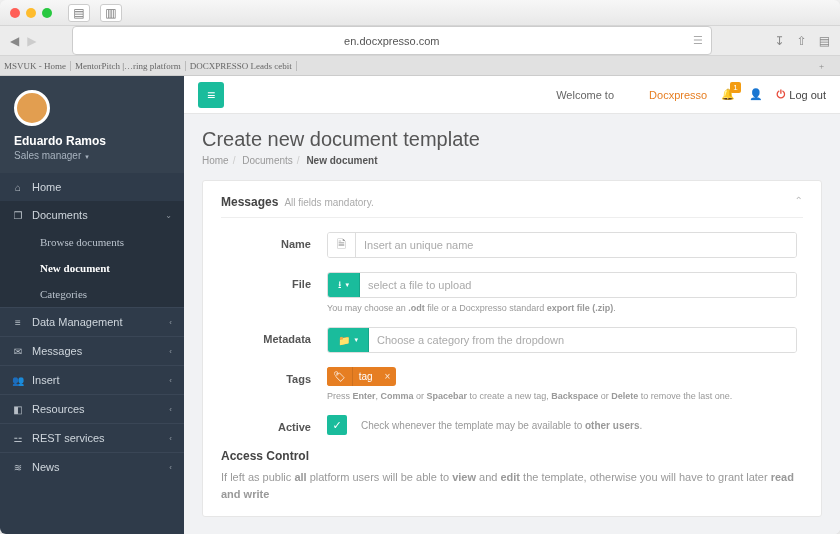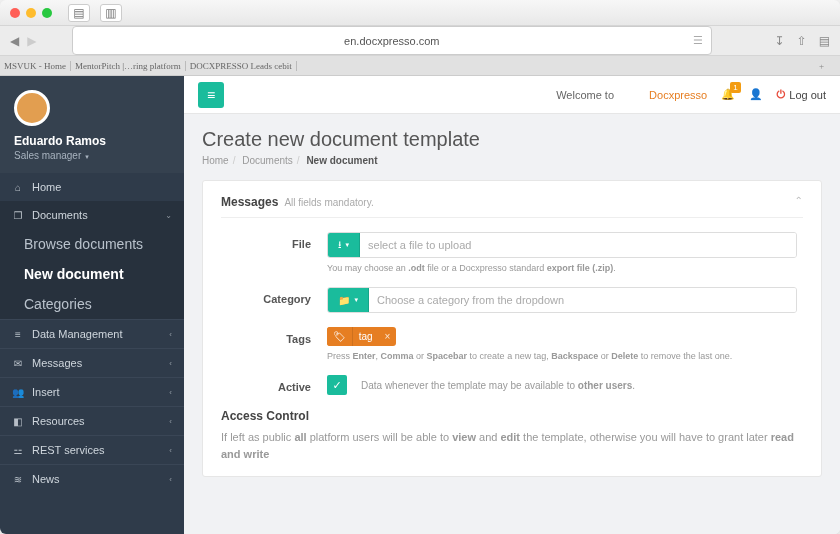--- a/index.html
+++ b/index.html
@@ -28,21 +28,21 @@
 .profile { background: #35414f; padding: 14px 14px 12px; }
 .avatar { width: 36px; height: 36px; border-radius: 50%; border: 3px solid #fff; background: #e29e50; margin-bottom: 8px; }
 .uname { color: #fff; font-size: 12px; font-weight: 600; }
 .urole { color: #a8b3bf; font-size: 10px; margin-top: 2px; display: flex; align-items: flex-end; gap: 4px; }
 .nav { list-style: none; }
 .nav-item { display: flex; align-items: center; gap: 8px; padding: 8px 12px; font-size: 11px; color: #cfd6dd; cursor: pointer; position: relative; }
 .nav-item .ico { width: 12px; text-align: center; opacity: .85; font-size: 10px; }
 .nav-item .chev { margin-left: auto; font-size: 8px; opacity: .6; }
 .nav-item.open { background: #27313d; }
 .subnav { list-style: none; background: #27313d; }
-.sub { padding: 7px 12px 7px 24px; font-size: 14px; color: #b9c2cc; cursor: pointer; }
+.sub { padding: 7px 12px 7px 40px; font-size: 11px; color: #b9c2cc; cursor: pointer; font-family: Liberation Serif, serif; }
 .sub.active { color: #fff; font-weight: 600; }
 .nav-item.group { border-top: 1px solid #3a4656; }
 
 .main { flex: 1; display: flex; flex-direction: column; background: #f1f2f4; overflow: hidden; }
 .topbar { height: 38px; background: #fff; border-bottom: 1px solid #e6e6e6; display: flex; align-items: center; padding: 0 14px; gap: 10px; }
 .hamb { width: 26px; height: 26px; border-radius: 3px; background: #1abc9c; color: #fff; display: flex; align-items: center; justify-content: center; font-size: 14px; }
 .topright { margin-left: auto; display: flex; align-items: center; gap: 14px; color: #666; font-size: 11px; }
 .topright a { color: #e67e22; text-decoration: none; margin-left: 32px; }
 .bell { position: relative; color: #888; }
 .badge { position: absolute; top: -6px; right: -6px; background: #f39c12; color: #fff; font-size: 8px; width: 11px; height: 11px; border-radius: 2px; display: flex; align-items: center; justify-content: center; }
@@ -200,37 +200,46 @@
           <span class="cur">New document</span>
         </div>
 
         <div class="panel">
           <div class="panel-hd">
             <h3>Messages</h3>
             <span class="hint">All fields mandatory.</span>
             <span class="collapse">⌃</span>
           </div>
 
+          <div class="row">
+            <div class="lbl">Name</div>
+            <div class="ctrl">
+              <div class="ig">
+                <span class="addon">🗎</span>
+                <input type="text" placeholder="Insert an unique name" style="">
+              </div>
+            </div>
+          </div>
 
           <div class="row">
             <div class="lbl">File</div>
             <div class="ctrl">
               <div class="ig">
                 <span class="btn-addon">
                     <span>⭳</span>
                     <span class="car">▾</span>
                   </span>
                 <input type="text" placeholder="select a file to upload" style="">
               </div>
               <div class="helptxt"><span>You may choose an </span><b>.odt</b><span> file or a Docxpresso standard </span><b>export file (.zip)</b>.</div>
             </div>
           </div>
 
           <div class="row">
-            <div class="lbl">Category</div>
+            <div class="lbl">Metadata</div>
             <div class="ctrl">
               <div class="ig">
                 <span class="btn-addon">
                     <span>📁</span>
                     <span class="car">▾</span>
                   </span>
                 <input type="text" placeholder="Choose a category from the dropdown" style="">
               </div>
             </div>
           </div>
@@ -244,21 +253,21 @@
                 <span class="tx">×</span>
               </span>
               <div class="helptxt"><span>Press </span><b>Enter</b><span>, </span><b>Comma</b><span> or </span><b>Spacebar</b><span> to create a new tag, </span><b>Backspace</b><span> or </span><b>Delete</b><span> to remove the last one.</span></div>
             </div>
           </div>
 
           <div class="row">
             <div class="lbl">Active</div>
             <div class="ctrl chk-row">
               <span class="chk">✓</span>
-              <span class="ht"><span>Data whenever the template may be available to </span><b>other users</b>.</span>
+              <span class="ht"><span>Check whenever the template may be available to </span><b>other users</b>.</span>
             </div>
           </div>
 
           <div class="section-sub">Access Control</div>
           <div class="footnote"><span>If left as public </span><b>all</b><span> platform users will be able to </span><b>view</b><span> and </span><b>edit</b><span> the template, otherwise you will have to grant later </span><b>read and write</b></div>
         </div>
       </div>
     </div>
   </div>
 </div>

